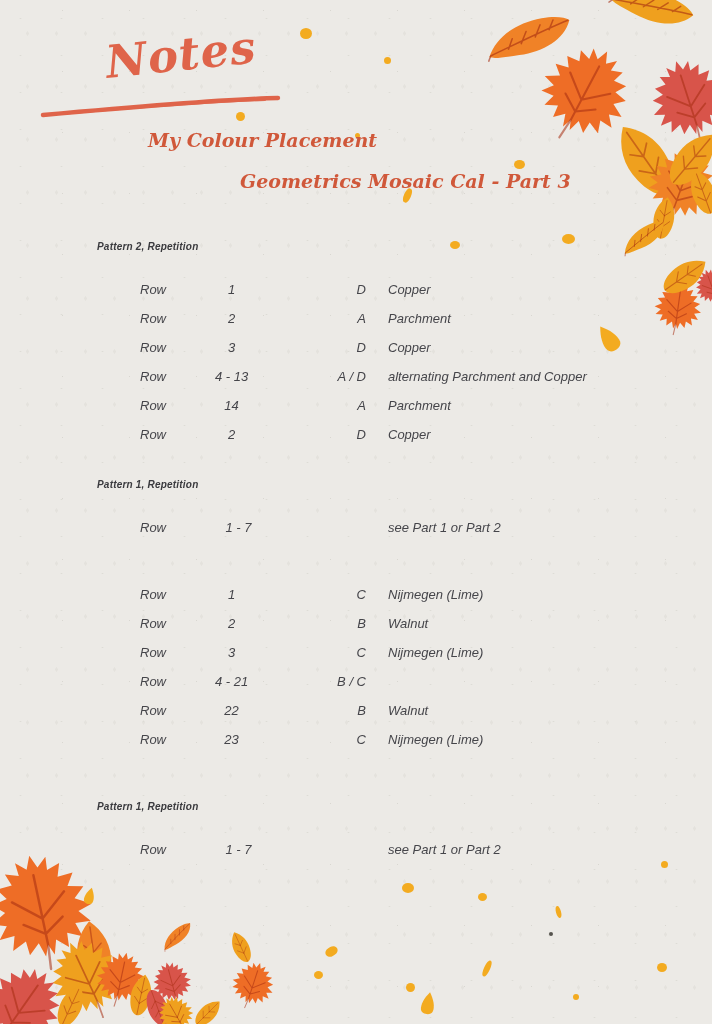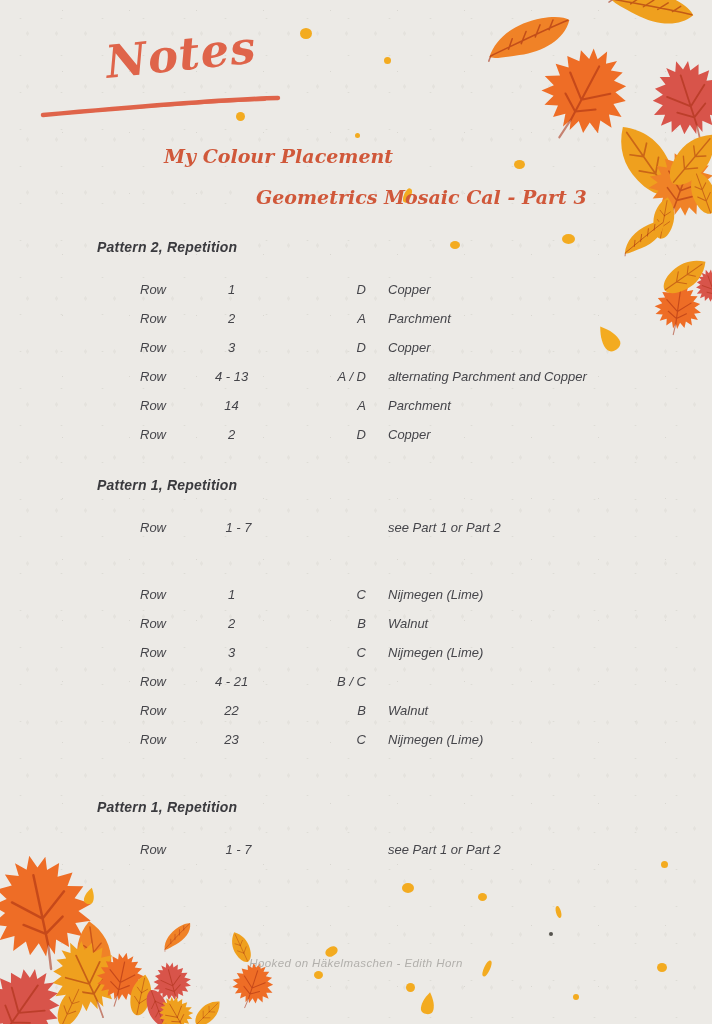--- a/index.html
+++ b/index.html
@@ -15,29 +15,29 @@
     font-family:"Liberation Sans",sans-serif;
   }
   .script-title{
     position:absolute;left:106px;top:36px;
     font-family:"DejaVu Serif",serif;font-style:italic;font-weight:bold;
     font-size:45px;color:var(--script_red);transform:rotate(-6deg);transform-origin:left center;
     letter-spacing:1px;
   }
   .underline-svg{position:absolute;left:40px;top:92px;overflow:visible;}
   .h1red,.h2red{
-    position:absolute;margin:16px;
+    position:absolute;margin:0;
     font-family:"DejaVu Serif",serif;font-style:italic;font-weight:bold;
     font-size:19px;color:var(--accent_red);white-space:nowrap;
   }
   .h1red{left:148px;top:129px;}
   .h2red{left:240px;top:170px;}
   .section{position:absolute;left:97px;width:580px;}
   .section h3{
-    margin:0;font-size:14px;font-style:italic;font-weight:bold;
+    margin:0;font-size:10px;font-style:italic;font-weight:bold;
     color:var(--heading_dark);line-height:18px;letter-spacing:0.2px;white-space:nowrap;
   }
   .rows{margin-top:19px;}
   .trow{
     display:grid;grid-template-columns:43px 97px 90px 18px auto;
     height:29px;align-items:center;padding-left:43px;
     font-size:13px;font-style:italic;color:var(--text_dark);
   }
   .c-num{text-align:center;}
   .c-num.num-left{text-align:center;padding-left:14px;}
@@ -310,14 +310,13 @@
       <div class="trow">
         <span class="c-label">Row</span>
         <span class="c-num num-left">1 - 7</span>
         <span class="c-letter"></span>
           <span></span>
         <span class="c-colour">see Part 1 or Part 2</span>
       </div>
     </div>
   </div>
 
-  <div class="footer">Hooked on Häkelmaschen - Edith Horn</div>
 </div>
 
 </body></html>

